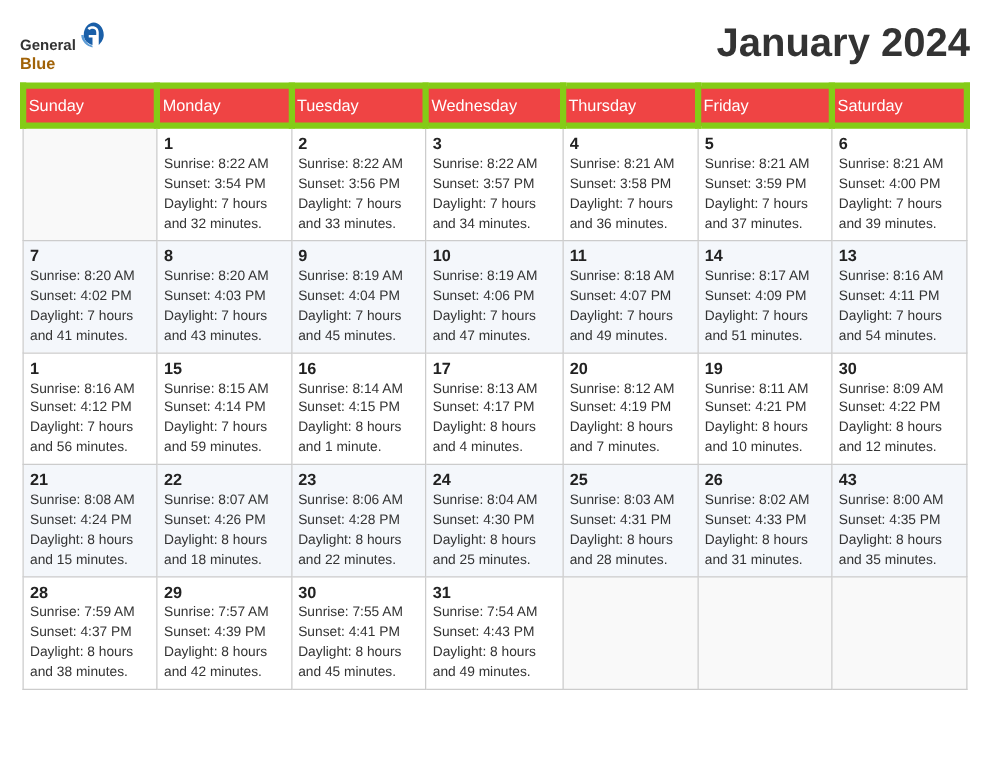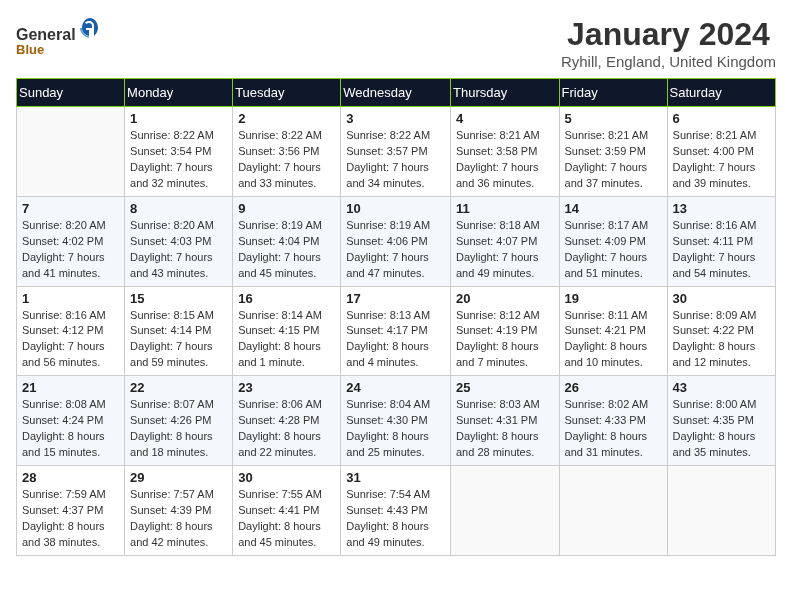--- a/index.html
+++ b/index.html
@@ -14,54 +14,54 @@
       display: flex;
       justify-content: space-between;
       align-items: flex-start;
       margin-bottom: 8px;
     }
     .logo {
       display: flex;
       align-items: center;
     }
     .logo-text-general {
-      font-size: 16px;
+      font-size: 12px;
       font-weight: bold;
       color: #333;
     }
     .logo-icon {
       width: 24px;
       height: 24px;
       margin-left: 2px;
     }
     .title-area {
-      text-align: center;
+      text-align: left;
     }
     .month-title {
       font-size: 32px;
       font-weight: bold;
       color: #333;
     }
     .location-title {
       font-size: 15px;
       color: #555;
     }
     .calendar-table {
       width: 100%;
       border-collapse: collapse;
       font-size: 11px;
     }
     .calendar-table th {
-      background-color: #0f172a;
+      background-color: #ef4444;
       color: #fff;
       text-align: left;
       padding: 6px 2px;
       font-size: 13px;
       font-weight: normal;
-      border: 1px solid #84cc16;
+      border: 5px solid #84cc16;
     }
     .calendar-table td {
       border: 1px solid #ccc;
       vertical-align: top;
       padding: 4px 5px;
       height: 88px;
       width: 113px;
       background: #fff;
     }
     .calendar-table td.empty {
@@ -91,21 +91,20 @@
     <div>
       <span class="logo-text-general">General</span><svg class="logo-icon" viewBox="0 0 24 24" fill="none" xmlns="http://www.w3.org/2000/svg">
           <path d="M12 2 C8 2 4 6 4 12 C4 16 7 19 11 20 L11 14 L8 14 L8 12 L14 12 L14 10 C14 8 13 7 11 7 C10 7 9 7.5 8.5 8 L7 6.5 C8 5.5 9.5 5 11 5 C14 5 16 7 16 10 L16 20 C17 19 20 16 20 12 C20 6 16 2 12 2Z" fill="#1a5fa8"></path>
           <path d="M4 12 C4 16 7 19.5 11 20.5 L11 22 C6.5 21 2 17 2 12 Z" fill="#5b9bd5"></path>
         </svg>
       <div style="color:#a16207; font-size:13px; font-weight:bold; margin-top:-2px;">Blue</div>
     </div>
   </div>
   <div class="title-area">
     <div class="month-title">January 2024</div>
-    <div class="location-title">Ryhill, England, United Kingdom</div>
   </div>
 </div>
 
 <table class="calendar-table">
   <thead>
     <tr>
       <th>Sunday</th>
       <th>Monday</th>
       <th>Tuesday</th>
       <th>Wednesday</th>

